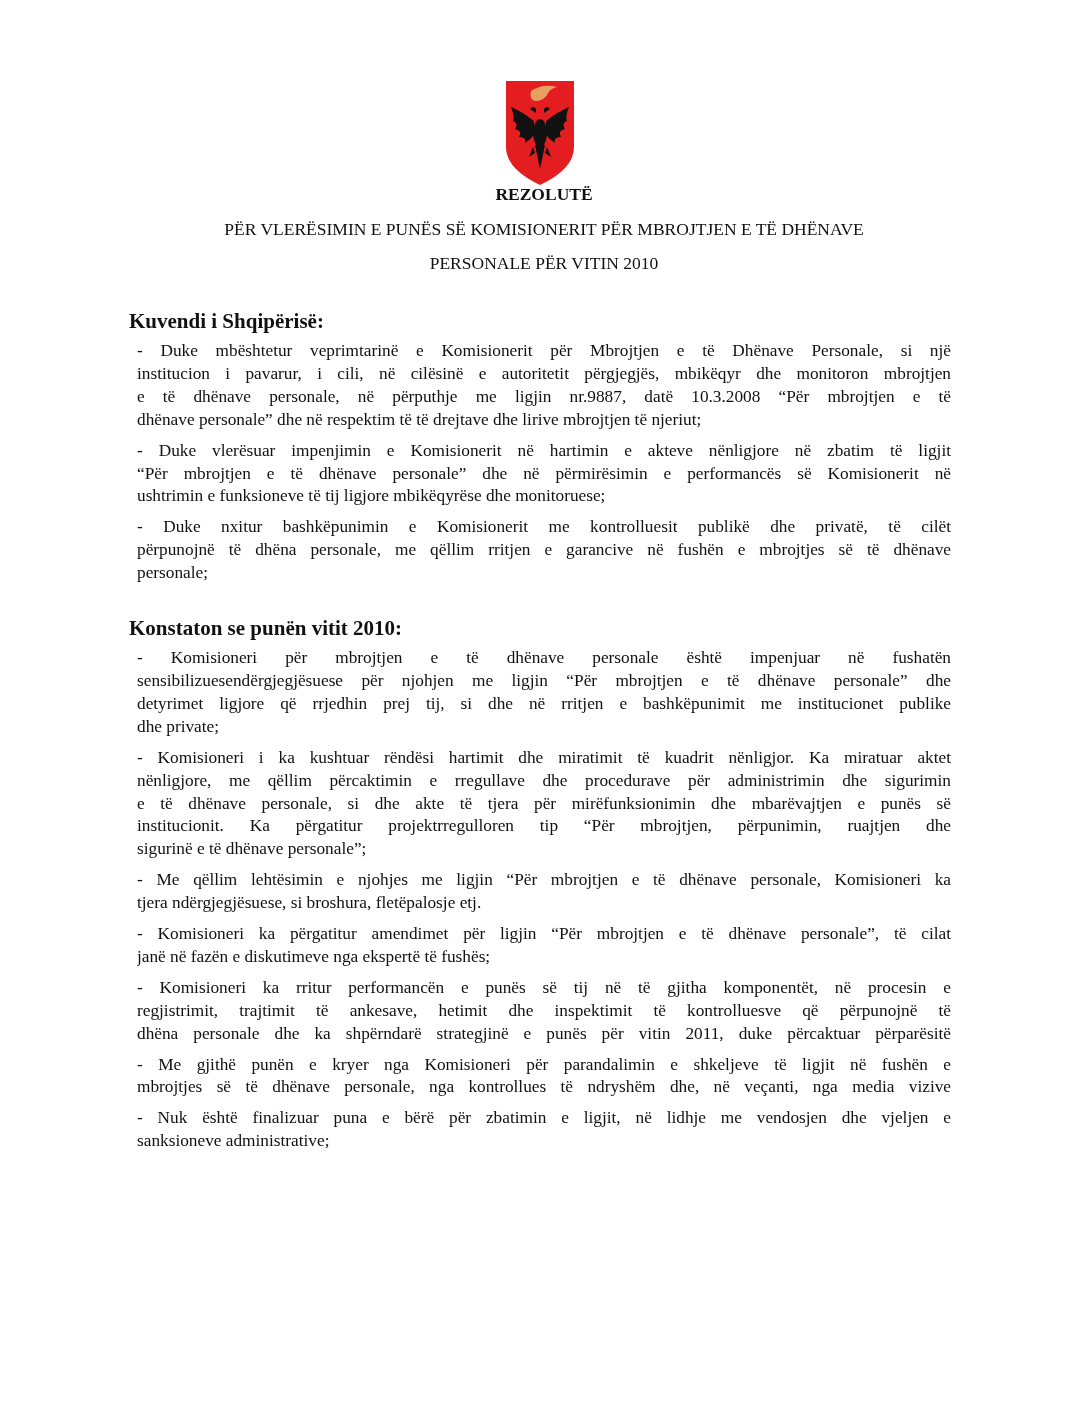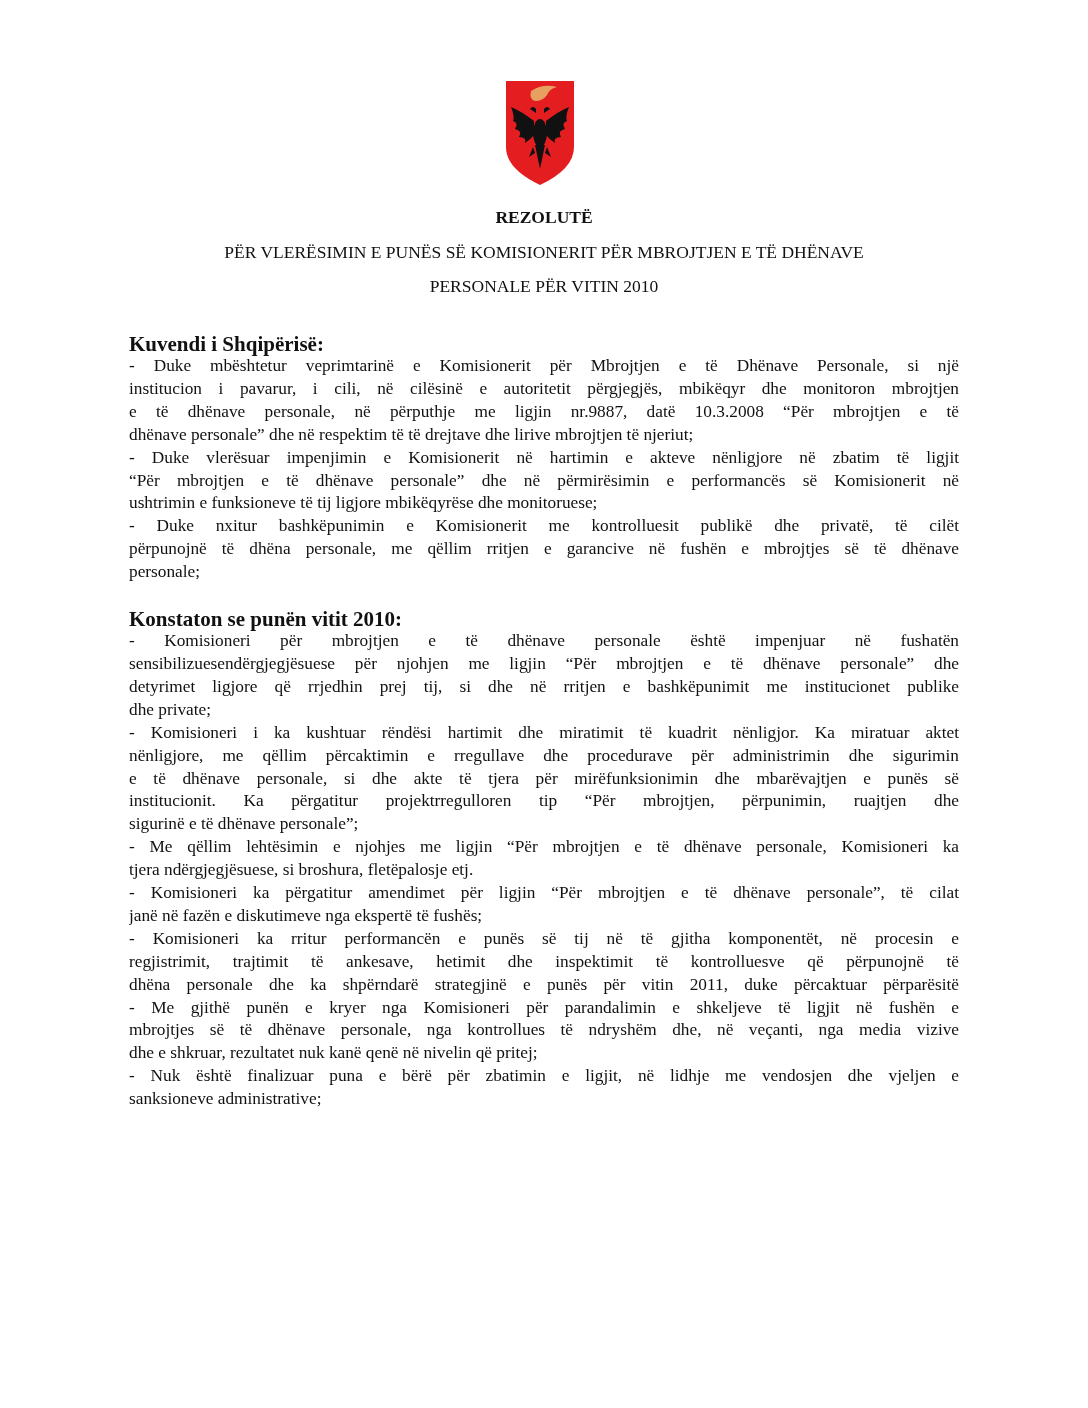--- a/index.html
+++ b/index.html
@@ -1,24 +1,24 @@
 <!DOCTYPE html>
 <html><head>
 <meta charset="utf-8">
 <style>
   html, body { margin: 0; padding: 0; background: #ffffff; }
   body { width: 1088px; height: 1408px; position: relative; overflow: hidden; }
   .page { position: absolute; left: 0; top: 0; width: 1088px; height: 1408px; background: #fff; }
   .emblem { position: absolute; left: 503px; top: 77px; width: 74px; height: 110px; }
-  .doc { position: absolute; left: 129px; top: 206px; width: 830px;
+  .doc { position: absolute; left: 129px; top: 183px; width: 830px;
          font-family: "Liberation Serif", serif; color: #111; font-size: 17.3px; }
   .title { text-align: center; font-weight: bold; font-size: 17.5px; line-height: 23px; margin: 0; }
   .subtitle { text-align: center; font-size: 17.5px; line-height: 22px; margin: 12px; }
   .heading { font-weight: bold; font-size: 21px; line-height: 22px; margin: 0; }
-  .para { margin: 0; }
+  .para { margin: 8px; }
   .line { display: block; line-height: 22.9px; text-align: justify; text-align-last: justify; white-space: nowrap; overflow: hidden; }
   .line.last { text-align-last: left; }
   .gap-lg { height: 24px; }
 </style>
 </head>
 <body>
 
 <div class="page">
 
   <svg class="emblem" viewBox="0 0 74 110">
@@ -86,20 +86,19 @@
       <span class="line last">janë në fazën e diskutimeve nga ekspertë të fushës;</span>
     </div>
     <div class="para">
       <span class="line">- Komisioneri ka rritur performancën e punës së tij në të gjitha komponentët, në procesin e</span>
       <span class="line">regjistrimit, trajtimit të ankesave, hetimit dhe inspektimit të kontrolluesve që përpunojnë të</span>
       <span class="line">dhëna personale dhe ka shpërndarë strategjinë e punës për vitin 2011, duke përcaktuar përparësitë</span>
     </div>
     <div class="para">
       <span class="line">- Me gjithë punën e kryer nga Komisioneri për parandalimin e shkeljeve të ligjit në fushën e</span>
       <span class="line">mbrojtjes së të dhënave personale, nga kontrollues të ndryshëm dhe, në veçanti, nga media vizive</span>
-      <span class="line last">dhe e shkruar, rezultatet nuk kanë qenë në nivelin që pritej;</span>
     </div>
     <div class="para">
       <span class="line">- Nuk është finalizuar puna e bërë për zbatimin e ligjit, në lidhje me vendosjen dhe vjeljen e</span>
       <span class="line last">sanksioneve administrative;</span>
     </div>
   </div>
 </div>
 
 </body></html>

